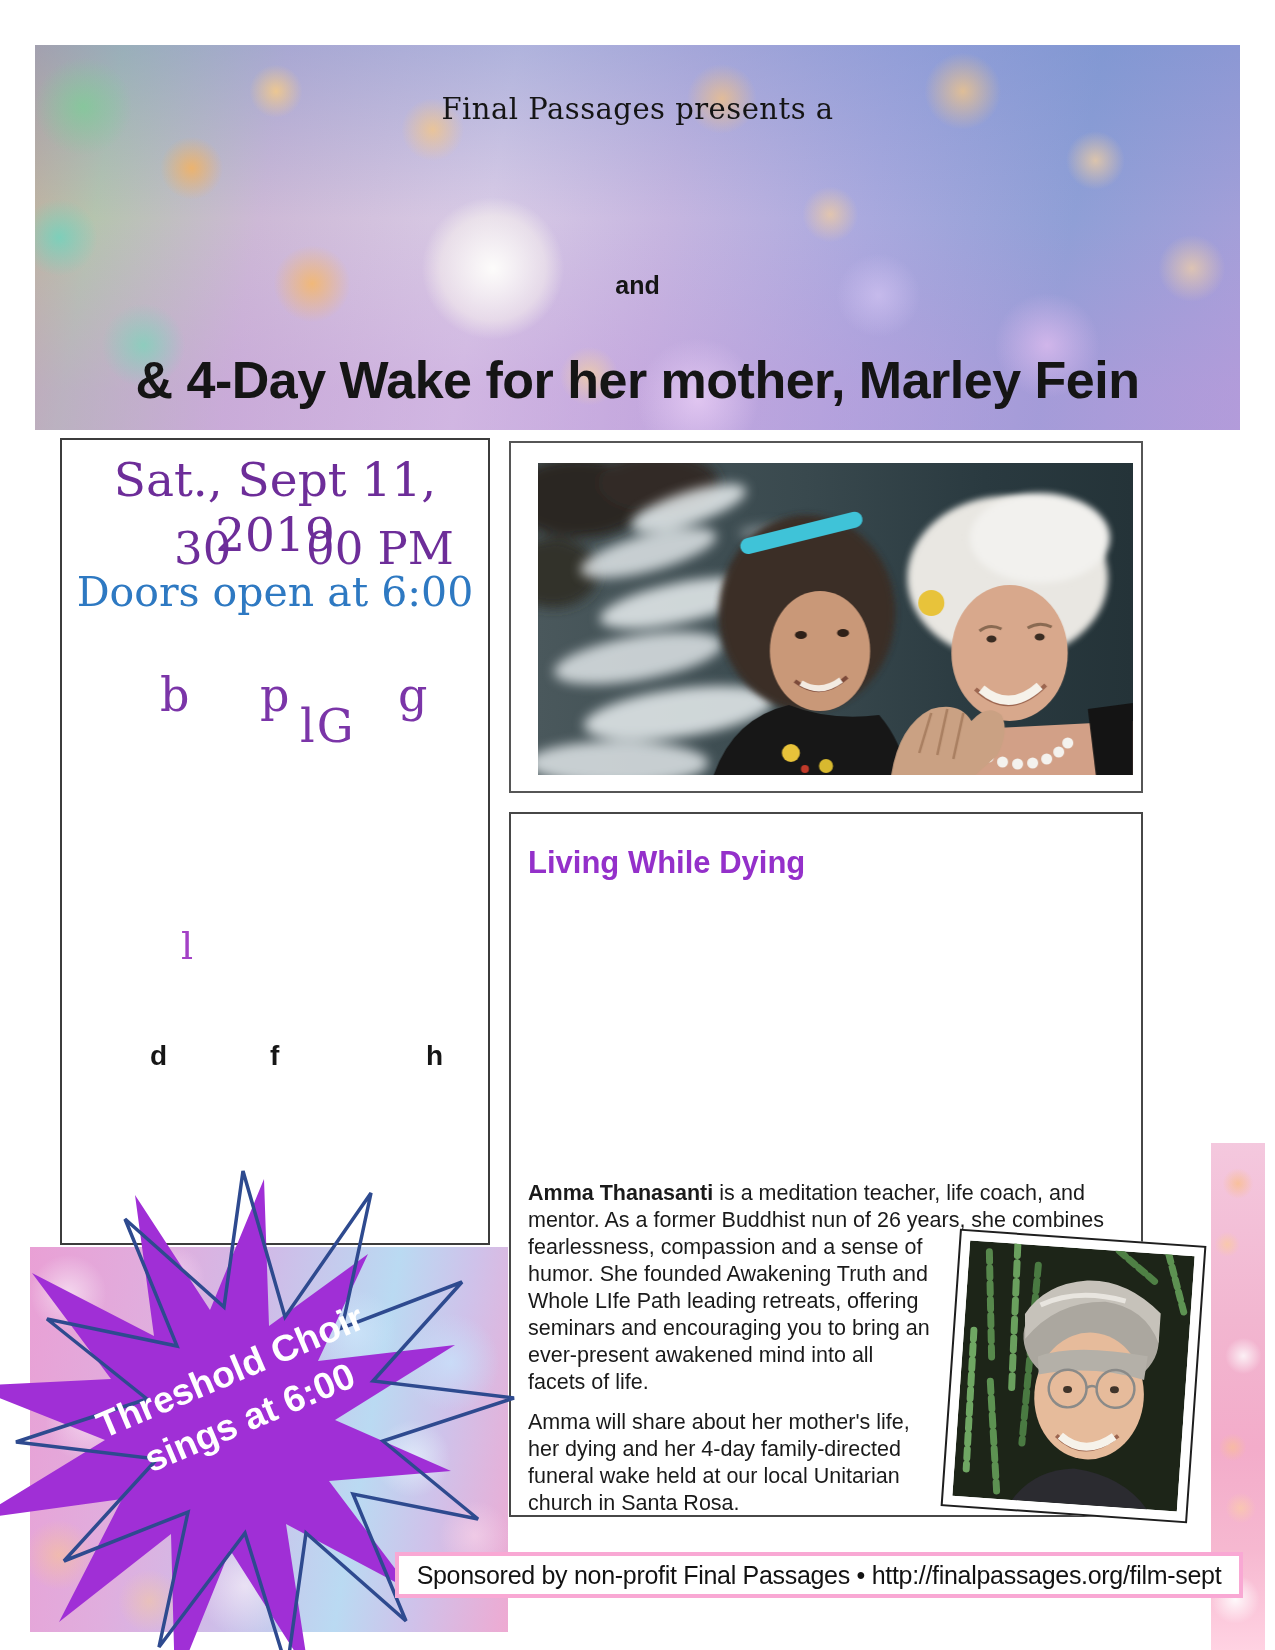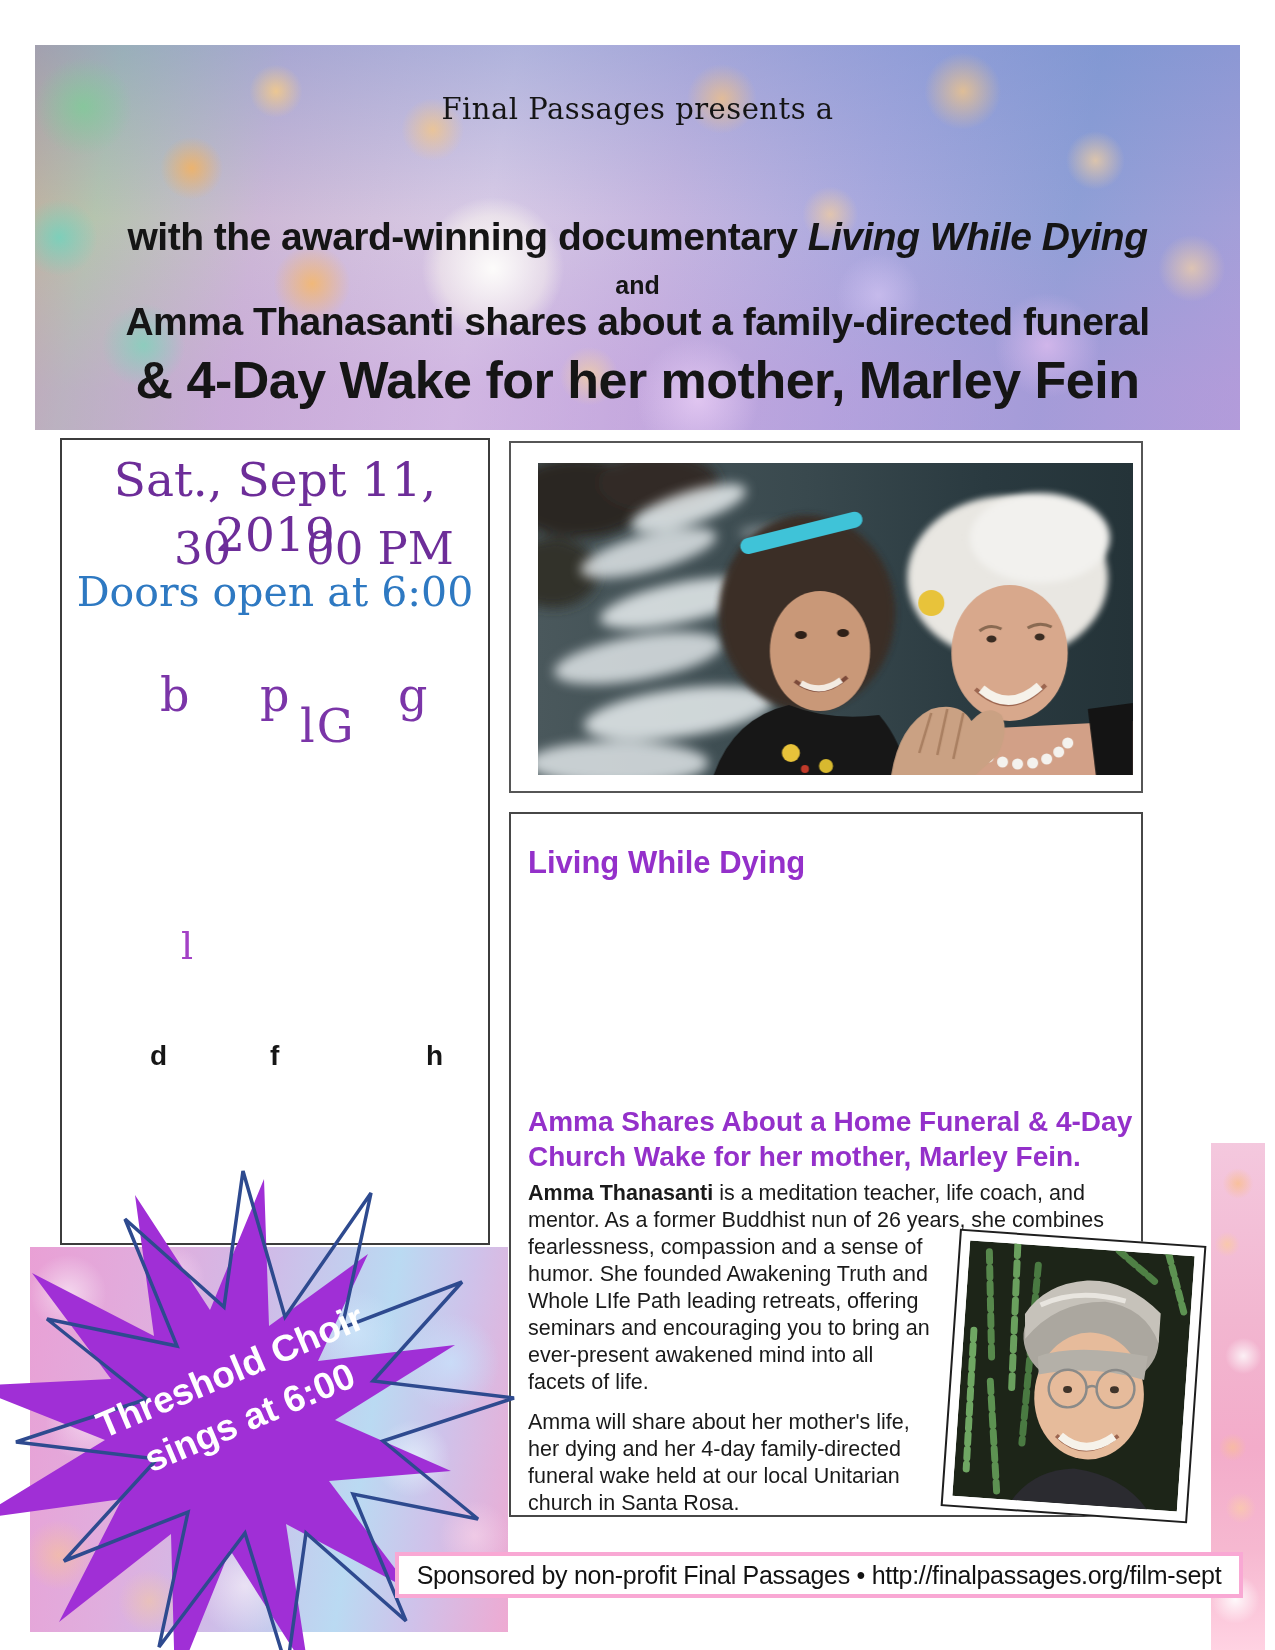--- a/index.html
+++ b/index.html
@@ -123,23 +123,21 @@
               display:flex;align-items:center;justify-content:center;}
   #footer-bar span{font-size:25px;color:#121212;letter-spacing:-.3px;}
 </style>
 </head>
 <body>
 
 <div id="page">
 
   <div id="banner">
     <div id="banner-kicker" class="banner-row script-font">Final Passages presents a</div>
-    <div id="banner-subtitle" class="banner-row"><span>with the award-winning documentary </span><em>Living While Dying</em></div>
     <div id="banner-and" class="banner-row">and</div>
-    <div id="banner-line2" class="banner-row">Amma Thanasanti shares about a family-directed funeral</div>
     <div id="banner-line3" class="banner-row">&amp; 4-Day Wake for her mother, Marley Fein</div>
   </div>
 
   <div id="event-panel">
     <div id="ep-date" class="ep-row script-font">Sat., Sept 11, 2019</div>
     <div id="ep-time" class="ep-row">
       <span class="t1 script-font">30</span>
       <span class="t2 script-font">00 PM</span>
     </div>
     <div id="ep-doors" class="ep-row script-font">Doors open at 6:00</div>
@@ -225,21 +223,20 @@
         <g>
           <path d="M352 312 Q360 262 392 246 Q420 238 432 258 Q448 240 462 252 Q470 268 458 292 L436 312 Z" fill="#caa183"></path>
           <path d="M392 250 L380 290 M408 246 L398 292 M424 250 L414 296" stroke="#a97f61" stroke-width="2.5" fill="none"></path>
         </g>
       </g>
     </svg>
   </div>
 
   <div id="info-box">
     <div id="film-title">Living While Dying</div>
-    <div id="amma-heading">Amma Shares About a Home Funeral &amp; 4-Day<br>Church Wake for her mother, Marley Fein.</div>
     <div id="amma-copy">
       <p><strong>Amma Thanasanti</strong><span> is a meditation teacher, life coach, and</span><br><span>mentor. As a former Buddhist nun of 26 years, she combines<br>fearlessness, compassion and a sense of<br>humor. She founded Awakening Truth and<br>Whole LIfe Path leading retreats, offering<br>seminars and encouraging you to bring an<br>ever-present awakened mind into all<br>facets of life.</span></p>
       <p>Amma will share about her mother's life,<br>her dying and her 4-day family-directed<br>funeral wake held at our local Unitarian<br>church in Santa Rosa.</p>
     </div>
   </div>
 
   <div id="bokeh-bottom"></div>
   <div id="bokeh-right"></div>
 
   <svg id="starburst-svg" viewBox="0 0 540 490">

